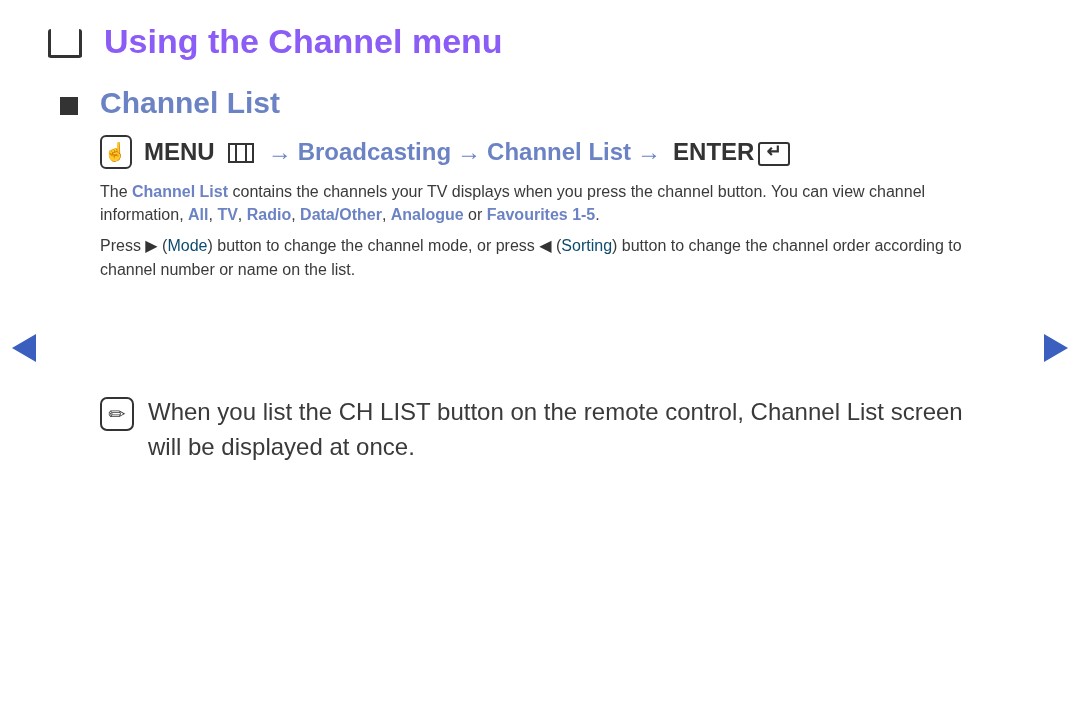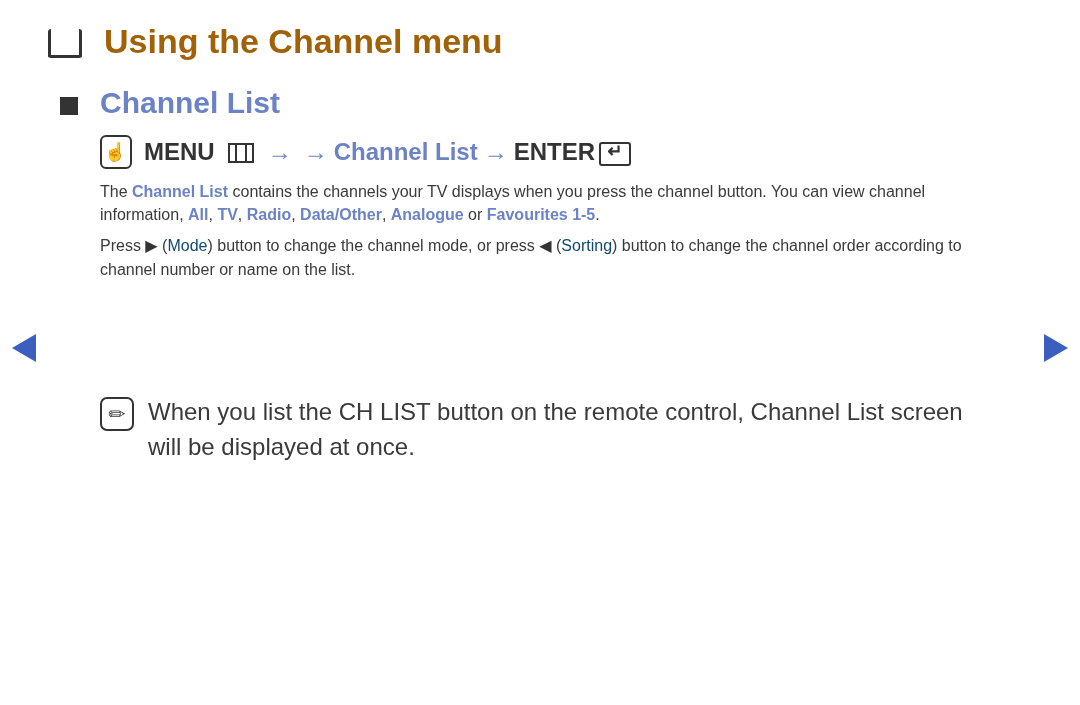--- a/index.html
+++ b/index.html
@@ -18,21 +18,21 @@
   left: 0; top: 0;
   width: 1080px;
   height: 705px;
 }
 .heading1 {
   position: absolute;
   left: 48px;
   top: 22px;
   font-size: 34px;
   font-weight: bold;
-  color: #a16207;
+  color: #8b5cf6;
   display: flex;
   align-items: center;
 }
 .heading1 .h1-icon {
   display: inline-block;
   width: 28px;
   height: 26px;
   border: 3px solid #333;
   border-top-width: 0;
   border-radius: 3px;
@@ -97,21 +97,21 @@
   position: absolute;
   top: -2px;
   bottom: -2px;
   width: 2px;
   background: #333;
 }
 .nav-path .menu-icon::before { left: 5px; }
 .nav-path .menu-icon::after  { right: 5px; }
 .nav-path .arrow { color: #6b82c4; margin: 0 6px; }
 .nav-path .pathseg { color: #6b82c4; }
-.nav-path .enter-label { color: #333; }
+.nav-path .enter-label { color: #333; margin-left: 6px; }
 .nav-path .enter-icon {
   display: inline-block;
   width: 28px;
   height: 20px;
   border: 2px solid #333;
   border-radius: 3px;
   position: relative;
   margin-left: 4px;
   top: 2px;
 }
@@ -192,20 +192,21 @@
   <div class="heading2">
     <span class="h2-icon"></span>
     <span>Channel List</span>
   </div>
 
   <div class="nav-path">
     <span class="hand-icon-box">☝</span>
     <span class="menu-label">MENU</span>
     <span class="menu-icon"></span>
     <span class="arrow">→</span>
+    <span class="pathseg">Broadcasting</span>
     <span class="arrow">→</span>
     <span class="pathseg">Channel List</span>
     <span class="arrow">→</span>
     <span class="enter-label">ENTER</span>
     <span class="enter-icon"></span>
   </div>
 
   <div class="body-text">
     <p class="para">
       <span>The </span><span class="blue">Channel List</span><span> contains the channels your TV displays when you press the channel button. You can view channel information, </span><span class="blue">All</span><span>, </span><span class="blue">TV</span><span>, </span><span class="blue">Radio</span><span>, </span><span class="blue">Data/Other</span><span>, </span><span class="blue">Analogue</span><span> or </span><span class="blue">Favourites 1-5</span><span>.</span>

